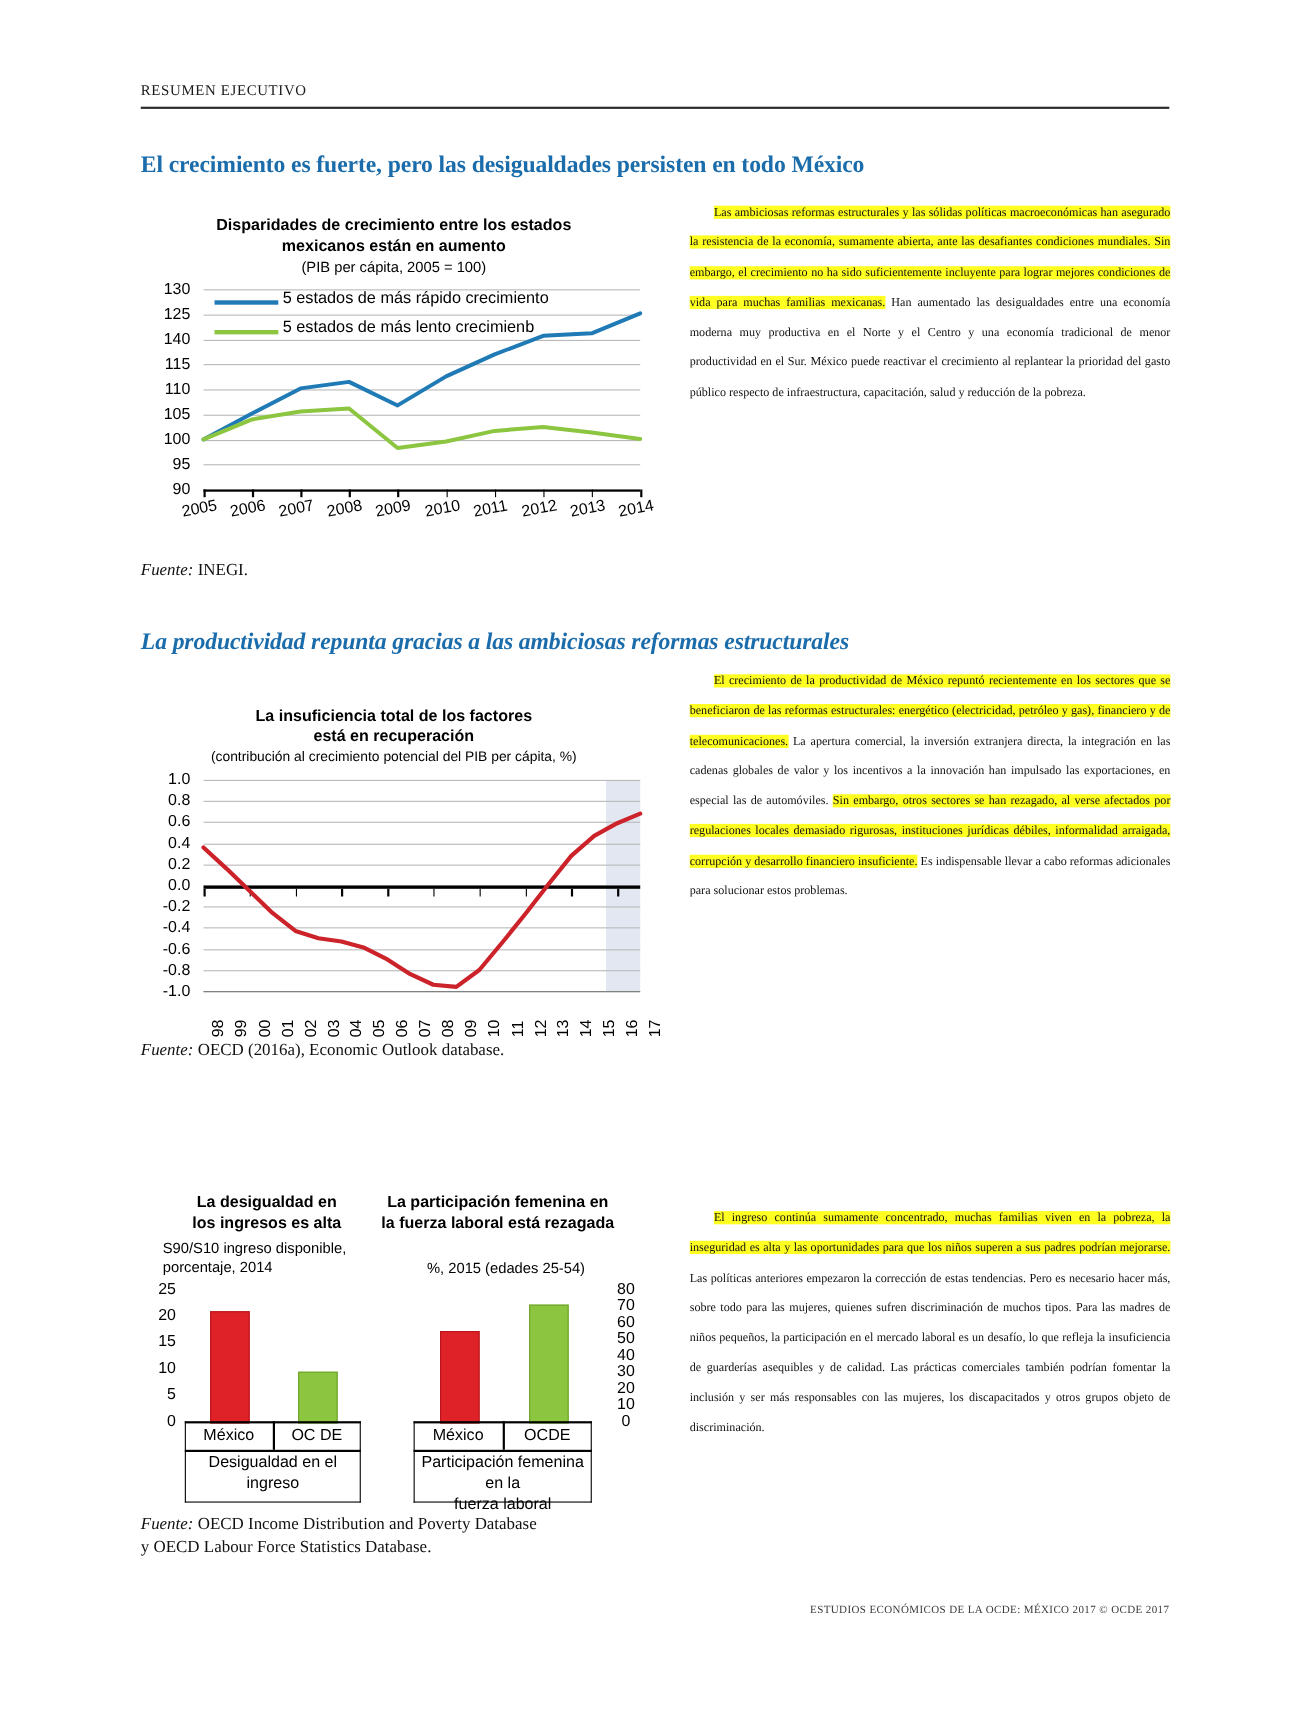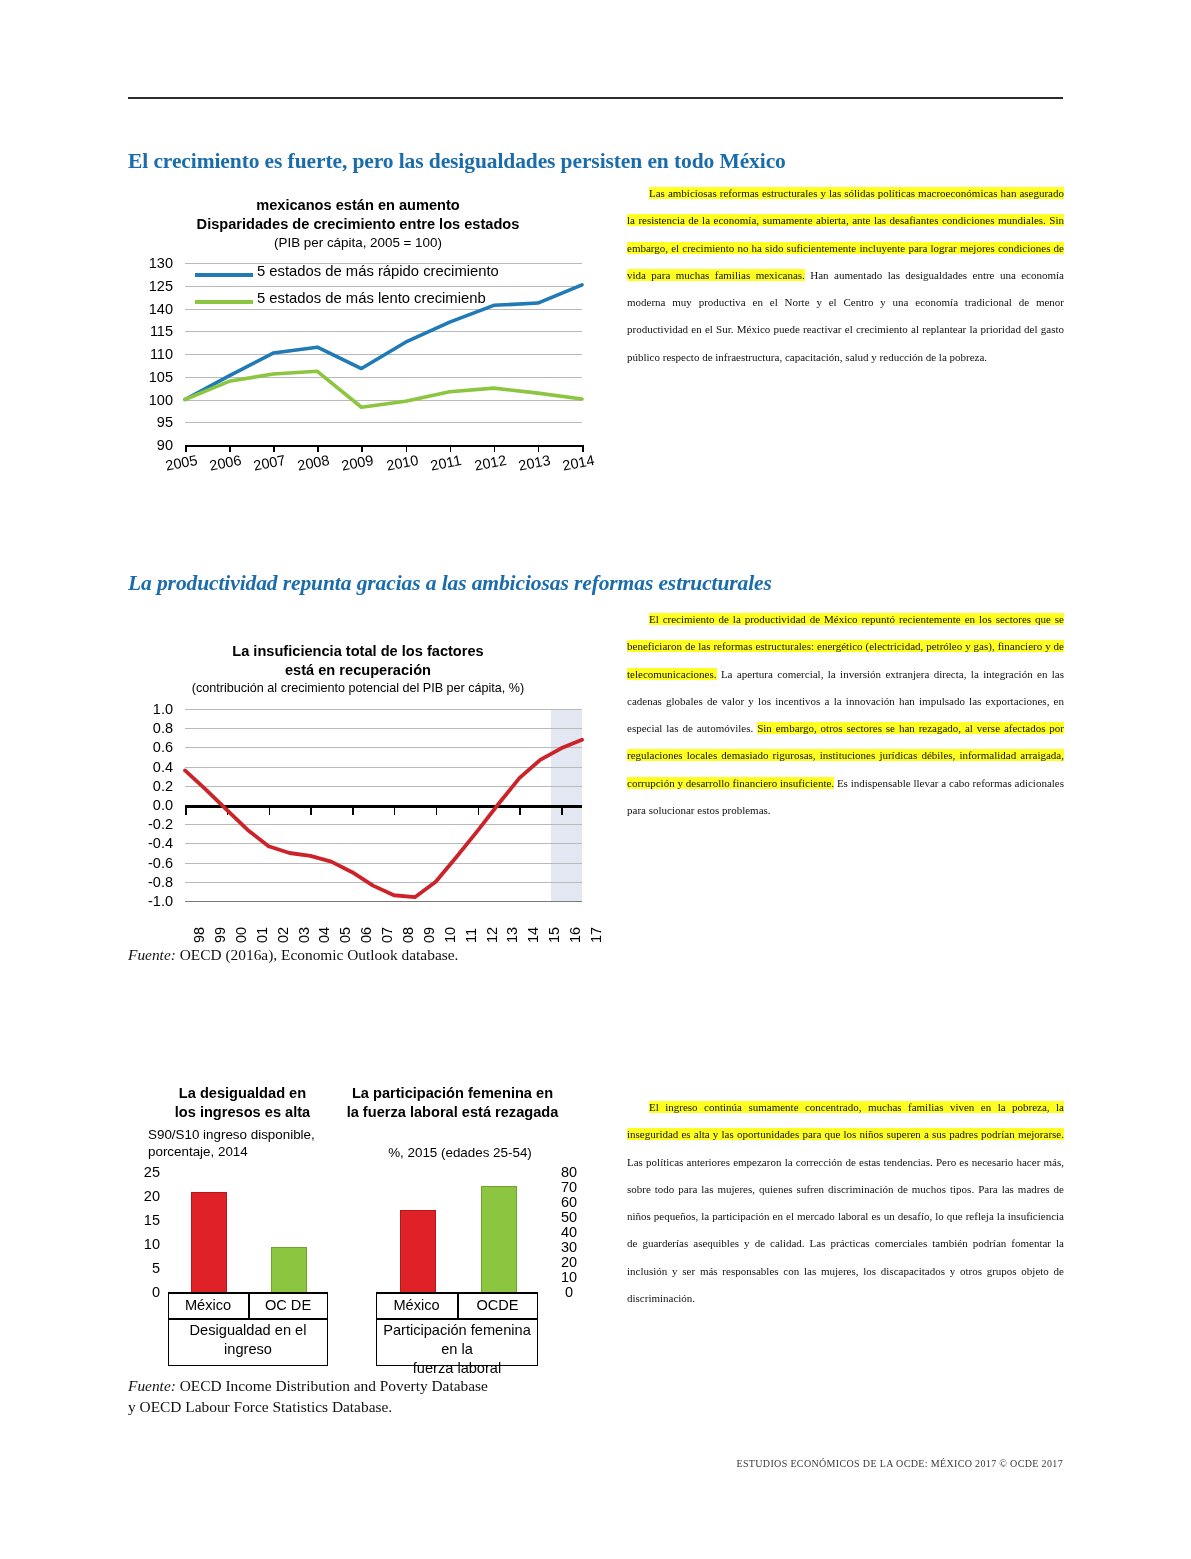--- a/index.html
+++ b/index.html
@@ -194,27 +194,28 @@
     font-size: 10px;
     letter-spacing: 0.35px;
     color: #3a3a3a;
   }
 </style>
 </head>
 <body>
 
 <div class="page">
 
+  <div class="runhead">RESUMEN EJECUTIVO</div>
   <div class="runhead-rule"></div>
 
-  <div class="sec-heading" style="left:128px; top:148px; width:935px;">El crecimiento es fuerte, pero las desigualdades persisten en todo México</div>
+  <div class="sec-heading" style="left:128px; top:136px; width:935px;">El crecimiento es fuerte, pero las desigualdades persisten en todo México</div>
 
   <div class="fig" style="left:128px; top:196px; width:460px;">
+    <div class="fig-title">Disparidades de crecimiento entre los estados</div>
     <div class="fig-title">mexicanos están en aumento</div>
-    <div class="fig-title">Disparidades de crecimiento entre los estados</div>
     <div class="fig-sub">(PIB per cápita, 2005 = 100)</div>
 
     <div class="chartbox" id="chart1" style="position:relative; width:460px; height:240px; margin-top:4px;">
         <div class="gridline" style="left:57px; top:190.0px; width:397px;"></div>
         <div class="ylab" style="left:0px; top:190.0px; width:45px;">90</div>
         <div class="gridline" style="left:57px; top:167.3px; width:397px;"></div>
         <div class="ylab" style="left:0px; top:167.3px; width:45px;">95</div>
         <div class="gridline" style="left:57px; top:144.5px; width:397px;"></div>
         <div class="ylab" style="left:0px; top:144.5px; width:45px;">100</div>
         <div class="gridline" style="left:57px; top:121.8px; width:397px;"></div>
@@ -254,20 +255,23 @@
           <polyline points="57.00,144.50 101.11,120.84 145.22,98.09 189.33,92.17 233.44,113.56 277.56,87.17 321.67,67.15 365.78,50.31 409.89,48.04 454.00,29.84" fill="none" stroke="#1f7ab5" stroke-width="3.6" stroke-linejoin="round" stroke-linecap="round"></polyline>
           <polyline points="57.00,144.50 101.11,126.30 145.22,119.02 189.33,116.29 233.44,152.24 277.56,146.32 321.67,136.76 365.78,133.13 409.89,138.13 454.00,144.05" fill="none" stroke="#8cc540" stroke-width="3.6" stroke-linejoin="round" stroke-linecap="round"></polyline>
         </svg>
         <div class="legend-line" style="left:67px; top:18px; width:58px; background:#1f7ab5;"></div>
         <div class="legend-text" style="left:129px; top:8px;">5 estados de más rápido crecimiento</div>
         <div class="legend-line" style="left:67px; top:45px; width:58px; background:#8cc540;"></div>
         <div class="legend-text" style="left:129px; top:35px;">5 estados de más lento crecimienb</div>
       </div>
   </div>
 
+  <div class="fig-source" style="left:128px; top:508px; width:460px;">
+    <i>Fuente:</i><span> INEGI.</span>
+  </div>
 
   <div class="bodycol" style="left:627px; top:180px;">
     <span style="display:inline-block;width:22px;"></span><mark class="hl">Las ambiciosas reformas estructurales y las sólidas políticas macroeconómicas han asegurado la resistencia de la economía, sumamente abierta, ante las desafiantes condiciones mundiales. Sin embargo, el crecimiento no ha sido suficientemente incluyente para lograr mejores condiciones de vida para muchas familias mexicanas.</mark><span> Han aumentado las desigualdades entre una economía moderna muy productiva en el Norte y el Centro y una economía tradicional de menor productividad en el Sur. México puede reactivar el crecimiento al replantear la prioridad del gasto público respecto de infraestructura, capacitación, salud y reducción de la pobreza.</span>
   </div>
 
   <div class="sec-heading italic" style="left:128px; top:570px; width:935px;">La productividad repunta gracias a las ambiciosas reformas estructurales</div>
 
   <div class="fig" style="left:128px; top:642px; width:460px;">
     <div class="fig-title">La insuficiencia total de los factores</div>
     <div class="fig-title">está en recuperación</div>

